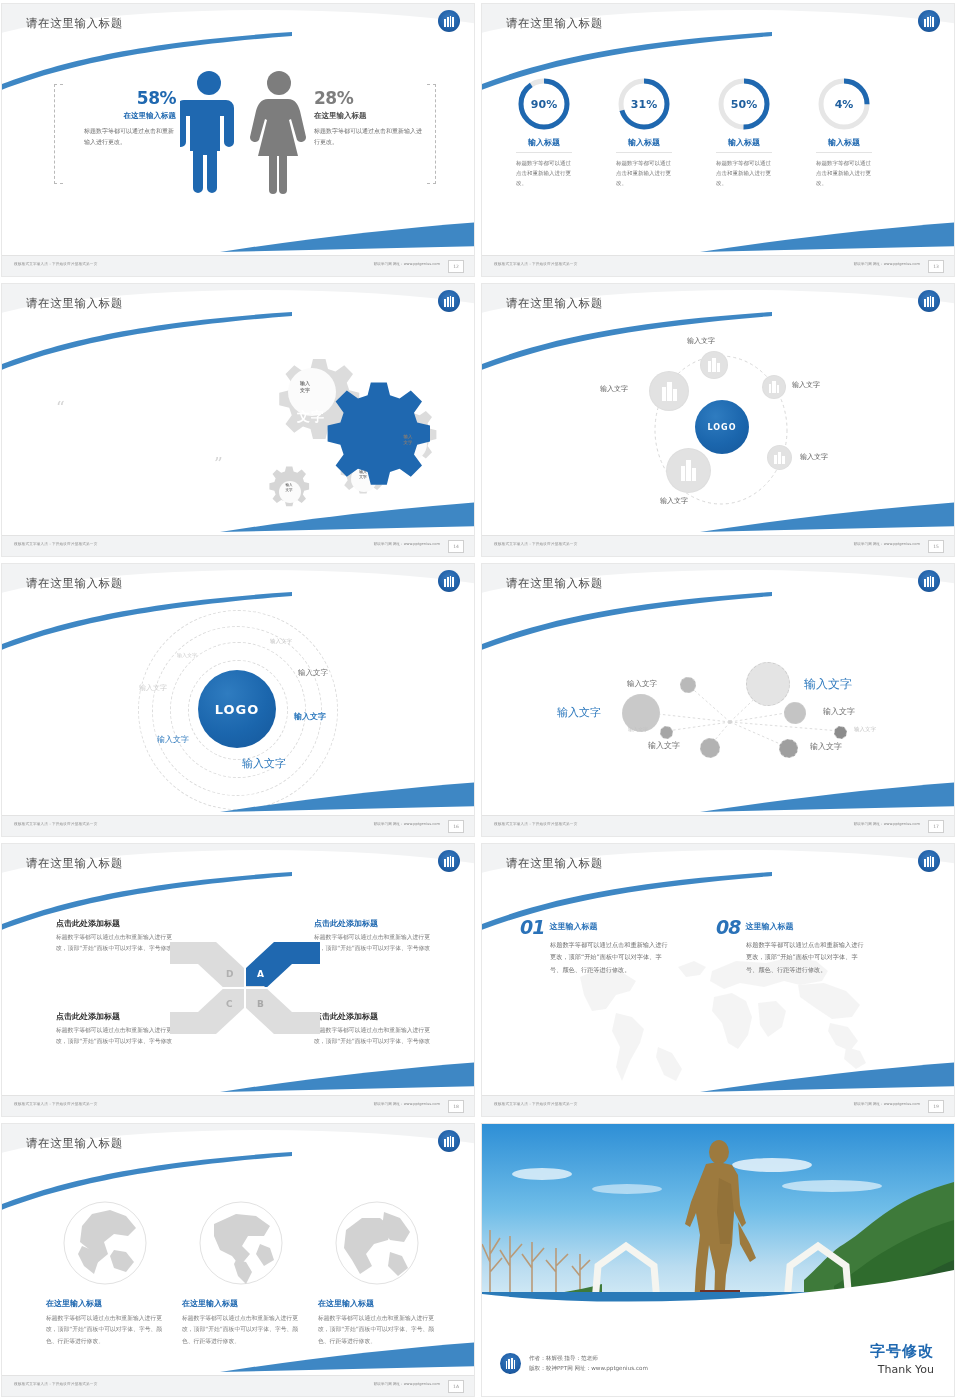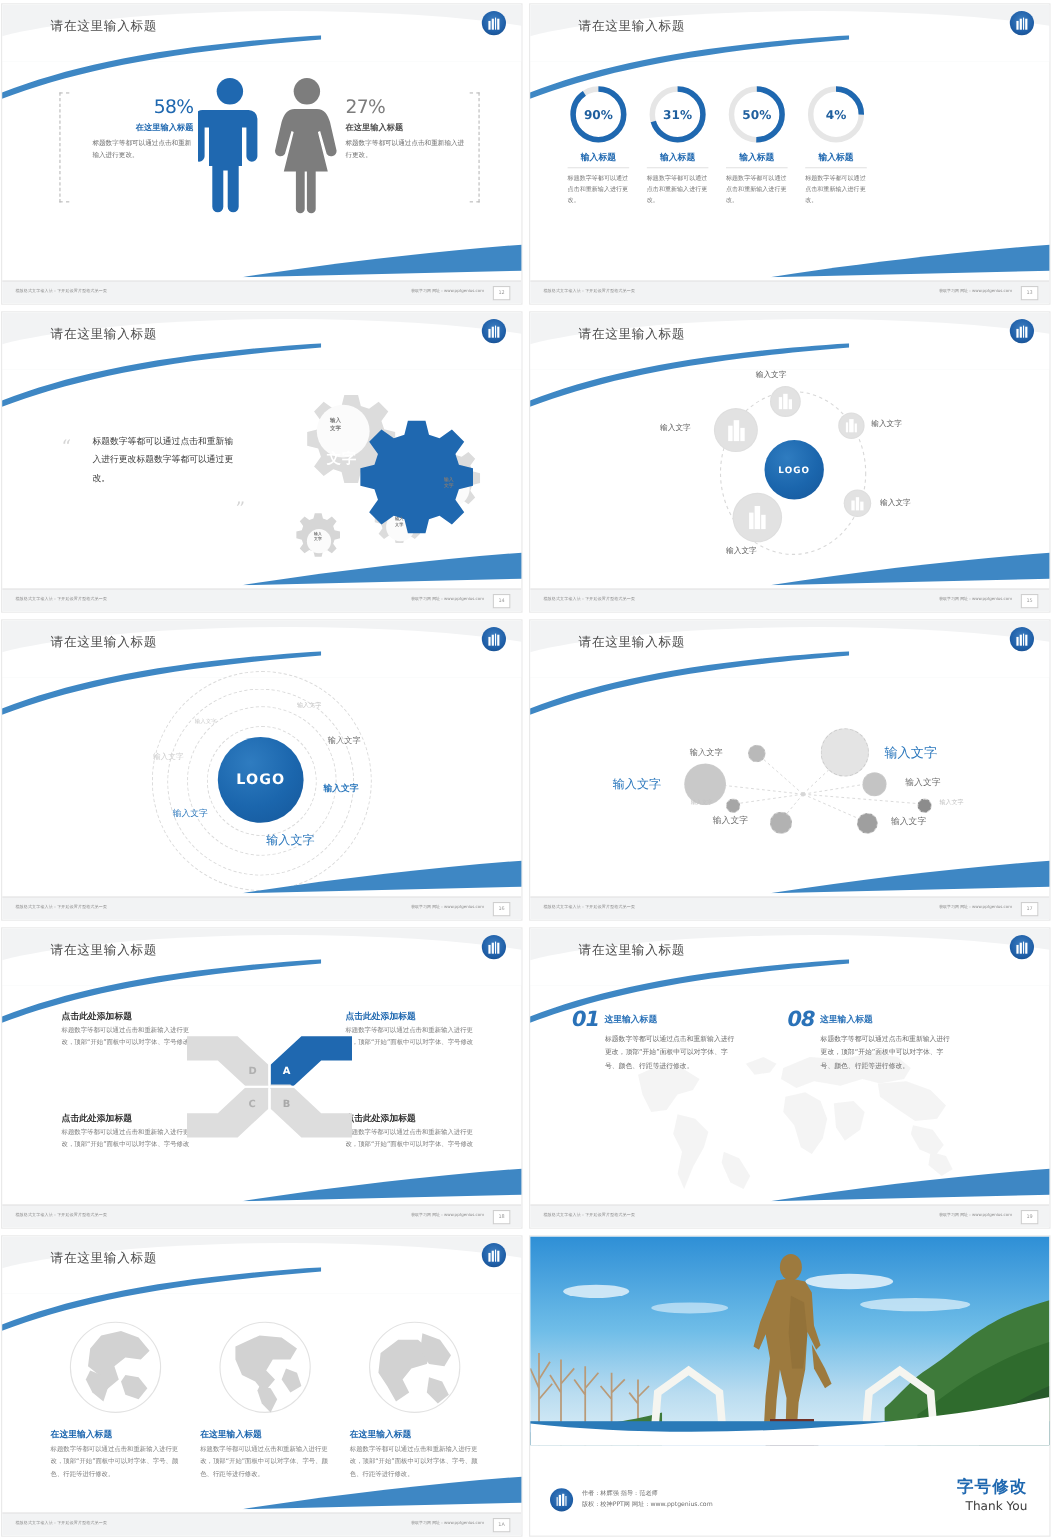--- a/index.html
+++ b/index.html
@@ -5,39 +5,39 @@
   html,body{margin:0;padding:0;background:#ffffff;}
   body{width:960px;height:1400px;font-family:"DejaVu Sans","Liberation Sans",sans-serif;-webkit-font-smoothing:antialiased;}
   .deck{width:960px;height:1400px;display:grid;grid-template-columns:480px 480px;grid-template-rows:repeat(5,280px);}
   .slide{position:relative;width:480px;height:280px;overflow:hidden;background:#ffffff;box-sizing:border-box;}
   .slide .inner{position:absolute;left:2px;top:4px;width:472px;height:272px;background:#fff;overflow:hidden;
     box-shadow:0 0 0 1px #e8e8e8;}
   
   .hdr{position:absolute;left:0;top:0;width:472px;height:52px;background:#f2f3f4;overflow:hidden;}
   .hdr .sweep{position:absolute;left:-40px;top:6px;width:600px;height:120px;border-radius:50%/38%;
     background:#ffffff;}
-  .title{position:absolute;left:24px;top:12px;font-size:11.5px;color:#4a4a4a;letter-spacing:.6px;z-index:4;margin-left:20px;}
+  .title{position:absolute;left:24px;top:12px;font-size:11.5px;color:#4a4a4a;letter-spacing:.6px;z-index:4;}
   .logo{position:absolute;right:14px;top:6px;width:22px;height:22px;border-radius:50%;
     background:radial-gradient(circle at 50% 40%,#3e7fc1 0%,#1f5fa8 60%,#16467e 100%);z-index:5;
     display:flex;align-items:center;justify-content:center;}
   .logo .cols{display:flex;gap:1px;align-items:flex-end;}
   .logo .cols i{display:block;width:1.6px;height:8px;background:#fff;}
   .logo .cols i:nth-child(2){height:10px}.logo .cols i:nth-child(3){height:11px}.logo .cols i:nth-child(4){height:10px}
   
   .swoosh-tl{position:absolute;left:-10px;top:28px;width:300px;height:60px;overflow:hidden;z-index:3;}
   .swoosh-br{position:absolute;right:-6px;bottom:24px;width:260px;height:40px;overflow:hidden;z-index:3;}
   
   .ftr{position:absolute;left:0;bottom:0;width:472px;height:20px;background:#f2f3f4;border-top:1px solid #e3e3e3;}
   .ftr .fl{position:absolute;left:12px;top:6px;font-size:3.6px;color:#8b8b8b;letter-spacing:.2px;}
   .ftr .fr{position:absolute;right:34px;top:6px;font-size:3.6px;color:#8b8b8b;}
   .ftr .pg{position:absolute;right:10px;top:4px;width:14px;height:11px;border:1px solid #cfcfcf;background:#fff;
     font-size:4.5px;color:#9a9a9a;display:flex;align-items:center;justify-content:center;}
   .body{position:absolute;left:0;top:52px;width:472px;height:200px;}
   
-  .pct{font-size:17px;font-weight:normal;letter-spacing:-.5px;}
+  .pct{font-size:17px;font-weight:bold;letter-spacing:-.5px;}
   .pct.blue{color:#1f68b0;} .pct.grey{color:#7d7d7d;}
   .s1-sub{font-size:7.5px;font-weight:bold;margin-top:3px;}
   .s1-sub.blue{color:#1f68b0;} .s1-sub.grey{color:#4d4d4d;}
   .s1-txt{font-size:6px;color:#6f6f6f;line-height:1.75;margin-top:5px;}
   .brk{position:absolute;border-style:dashed;border-color:#b9b9b9;border-width:0;}
   
   .donut{position:relative;width:56px;height:56px;}
   .donut .lbl{position:absolute;inset:0;display:flex;align-items:center;justify-content:center;
     font-size:11px;font-weight:bold;color:#1f5f9e;}
   .d-cap{font-size:8px;font-weight:bold;color:#1f68b0;text-align:center;margin-top:5px;}
@@ -117,21 +117,21 @@
         <circle cx="29" cy="13" r="12" fill="#1f68b0"></circle>
         <path d="M12,30 h34 a8,8 0 0 1 8,8 v34 a5,5 0 0 1 -10,0 v-26 h-4 v35 h-3 v37 a5,5 0 0 1 -10,0 v-33 h-4 v33 a5,5 0 0 1 -10,0 v-37 h-3 v-35 h-4 v26 a5,5 0 0 1 -10,0 v-34 a8,8 0 0 1 8,-8 z" fill="#1f68b0"></path>
       </svg>
 
       <svg style="position:absolute;left:246px;top:14px;" width="62" height="124" viewBox="0 0 62 124">
         <circle cx="31" cy="13" r="12" fill="#7d7d7d"></circle>
         <path d="M22,29 h18 c7,0 10,5 12,12 l6,26 a5,5 0 0 1 -9,3 l-6,-21 -2,1 9,36 h-11 v34 a4,4 0 0 1 -8,0 v-34 h-2 v34 a4,4 0 0 1 -8,0 v-34 h-11 l9,-36 -2,-1 -6,21 a5,5 0 0 1 -9,-3 l6,-26 c2,-7 5,-12 12,-12 z" fill="#7d7d7d"></path>
       </svg>
 
       <div style="position:absolute;left:312px;top:32px;width:112px;">
-        <div class="pct grey">27%</div>
+        <div class="pct grey">28%</div>
         <div class="s1-sub grey">在这里输入标题</div>
         <div class="s1-txt">标题数字等都可以通过点击和重新输入进行更改。</div>
       </div>
     </div>
 
     <div class="ftr">
       <div class="fl">模版格式文字输入法：下开始设置片型格式第一页</div>
       <div class="fr">获取学习网 网址：www.pptgenius.com</div>
       <div class="pg">12</div>
     </div>
@@ -153,21 +153,21 @@
           </span>
         </div>
     <svg class="swoosh-tl" viewBox="0 0 300 60">
           <path d="M0,56 C70,28 150,10 300,0 L300,4 C150,16 72,34 4,60 Z" fill="#3e87c4"></path>
         </svg>
     <svg class="swoosh-br" viewBox="0 0 260 40">
           <path d="M260,10 L260,34 L0,40 C90,26 180,16 260,10 Z" fill="#3e87c4"></path>
         </svg>
 
     <div class="body">
-      <div style="position:absolute;left:34px;top:20px;display:flex;gap:16px;">
+      <div style="position:absolute;left:34px;top:20px;display:flex;gap:44px;">
         <div>
           <div class="donut">
             <svg width="56" height="56" viewBox="0 0 56 56" style="transform:rotate(-90deg)">
               <circle cx="28" cy="28" r="23" fill="none" stroke="#e6e6e6" stroke-width="5"></circle>
               <circle cx="28" cy="28" r="23" fill="none" stroke="#1f68b0" stroke-width="5" stroke-dasharray="130.1 14.5" stroke-linecap="butt"></circle>
             </svg>
             <div class="lbl">90%</div>
           </div>
           <div class="d-cap">输入标题</div>
           <div class="d-line"></div>
@@ -236,21 +236,20 @@
         </div>
     <svg class="swoosh-tl" viewBox="0 0 300 60">
           <path d="M0,56 C70,28 150,10 300,0 L300,4 C150,16 72,34 4,60 Z" fill="#3e87c4"></path>
         </svg>
     <svg class="swoosh-br" viewBox="0 0 260 40">
           <path d="M260,10 L260,34 L0,40 C90,26 180,16 260,10 Z" fill="#3e87c4"></path>
         </svg>
 
     <div class="body">
       <div class="quote" style="position:absolute;left:54px;top:66px;">“</div>
-      <div class="s3-txt" style="position:absolute;left:82px;top:58px;width:130px;">标题数字等都可以通过点击和重新输入进行更改标题数字等都可以通过更改。</div>
       <div class="quote" style="position:absolute;left:212px;top:122px;">”</div>
 
       <svg style="position:absolute;left:222px;top:2px;" width="240" height="190" viewBox="0 0 240 190">
         <g fill="#dcdcdc">
           <path d="M60,14 l6,-2 2,-8 10,0 2,8 6,2 7,-5 7,7 -5,7 2,6 8,2 0,10 -8,2 -2,6 5,7 -7,7 -7,-5 -6,2 -2,8 -10,0 -2,-8 -6,-2 -7,5 -7,-7 5,-7 -2,-6 -8,-2 0,-10 8,-2 2,-6 -5,-7 7,-7 z" transform="translate(4,16) scale(1.25)"></path>
         </g>
         <circle cx="88" cy="54" r="24" fill="#fbfbfb"></circle>
         <g fill="#dcdcdc">
           <path d="M60,14 l6,-2 2,-8 10,0 2,8 6,2 7,-5 7,7 -5,7 2,6 8,2 0,10 -8,2 -2,6 5,7 -7,7 -7,-5 -6,2 -2,8 -10,0 -2,-8 -6,-2 -7,5 -7,-7 5,-7 -2,-6 -8,-2 0,-10 8,-2 2,-6 -5,-7 7,-7 z" transform="translate(120,65) scale(.88)"></path>
         </g>

